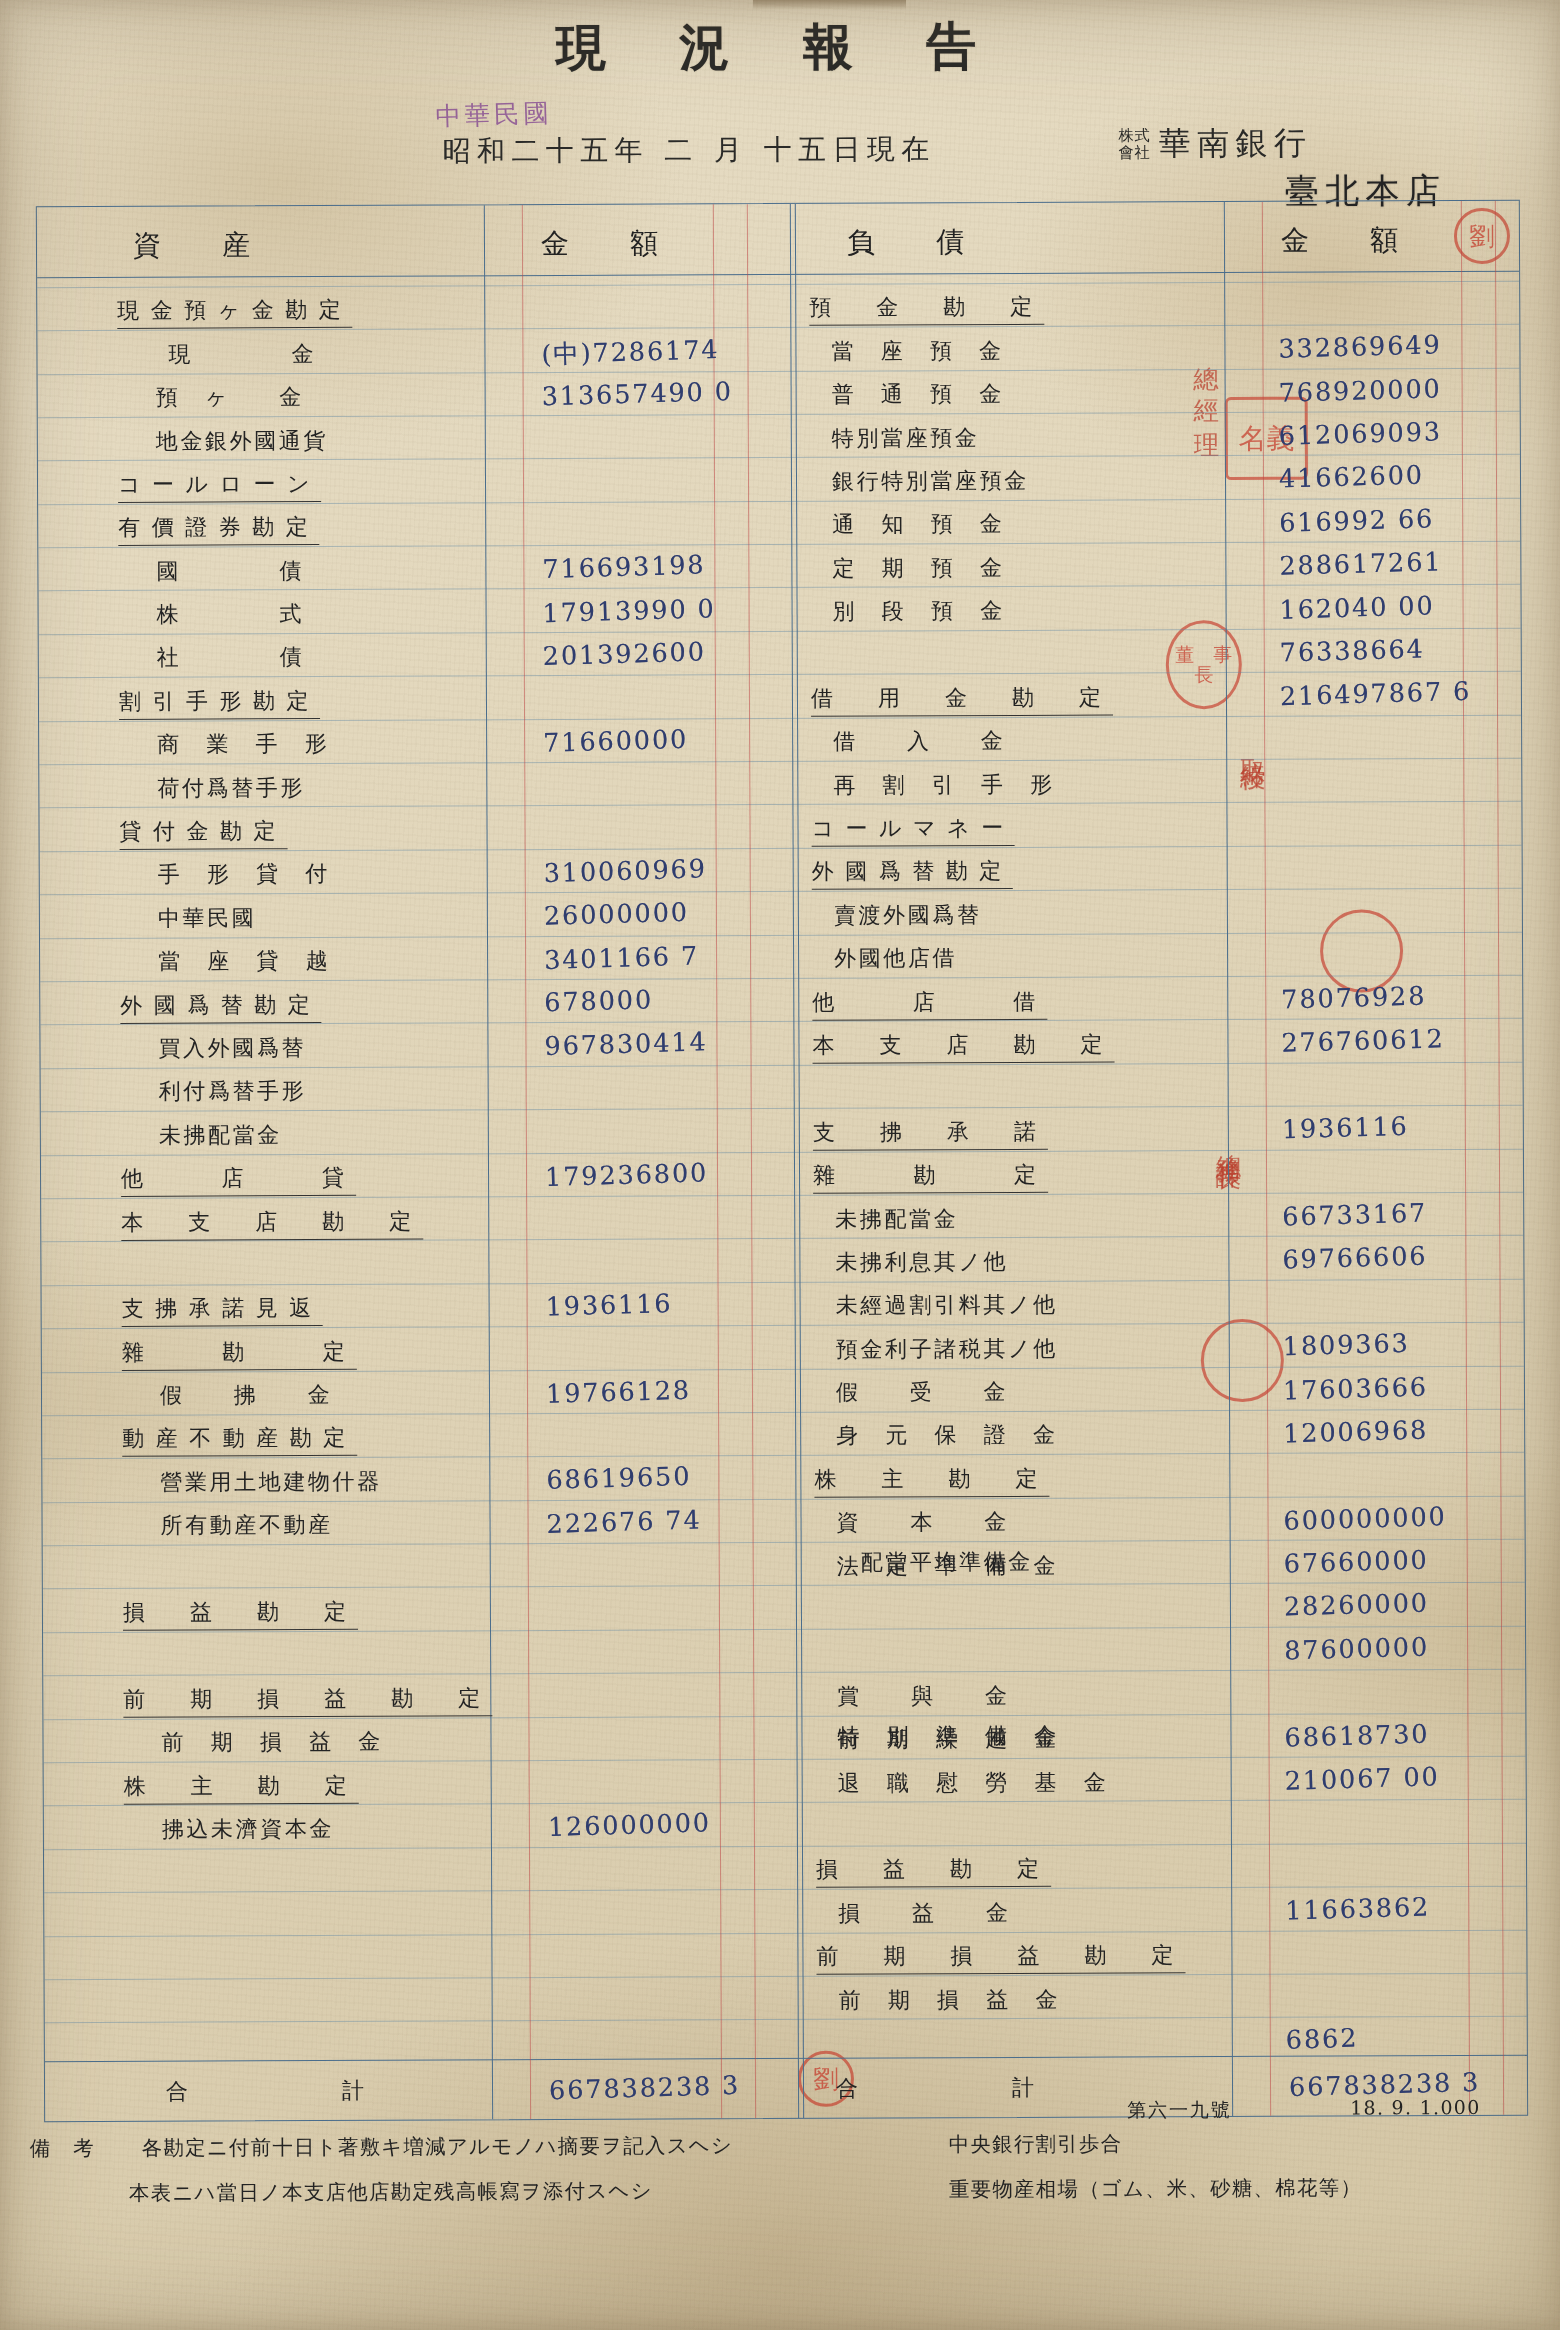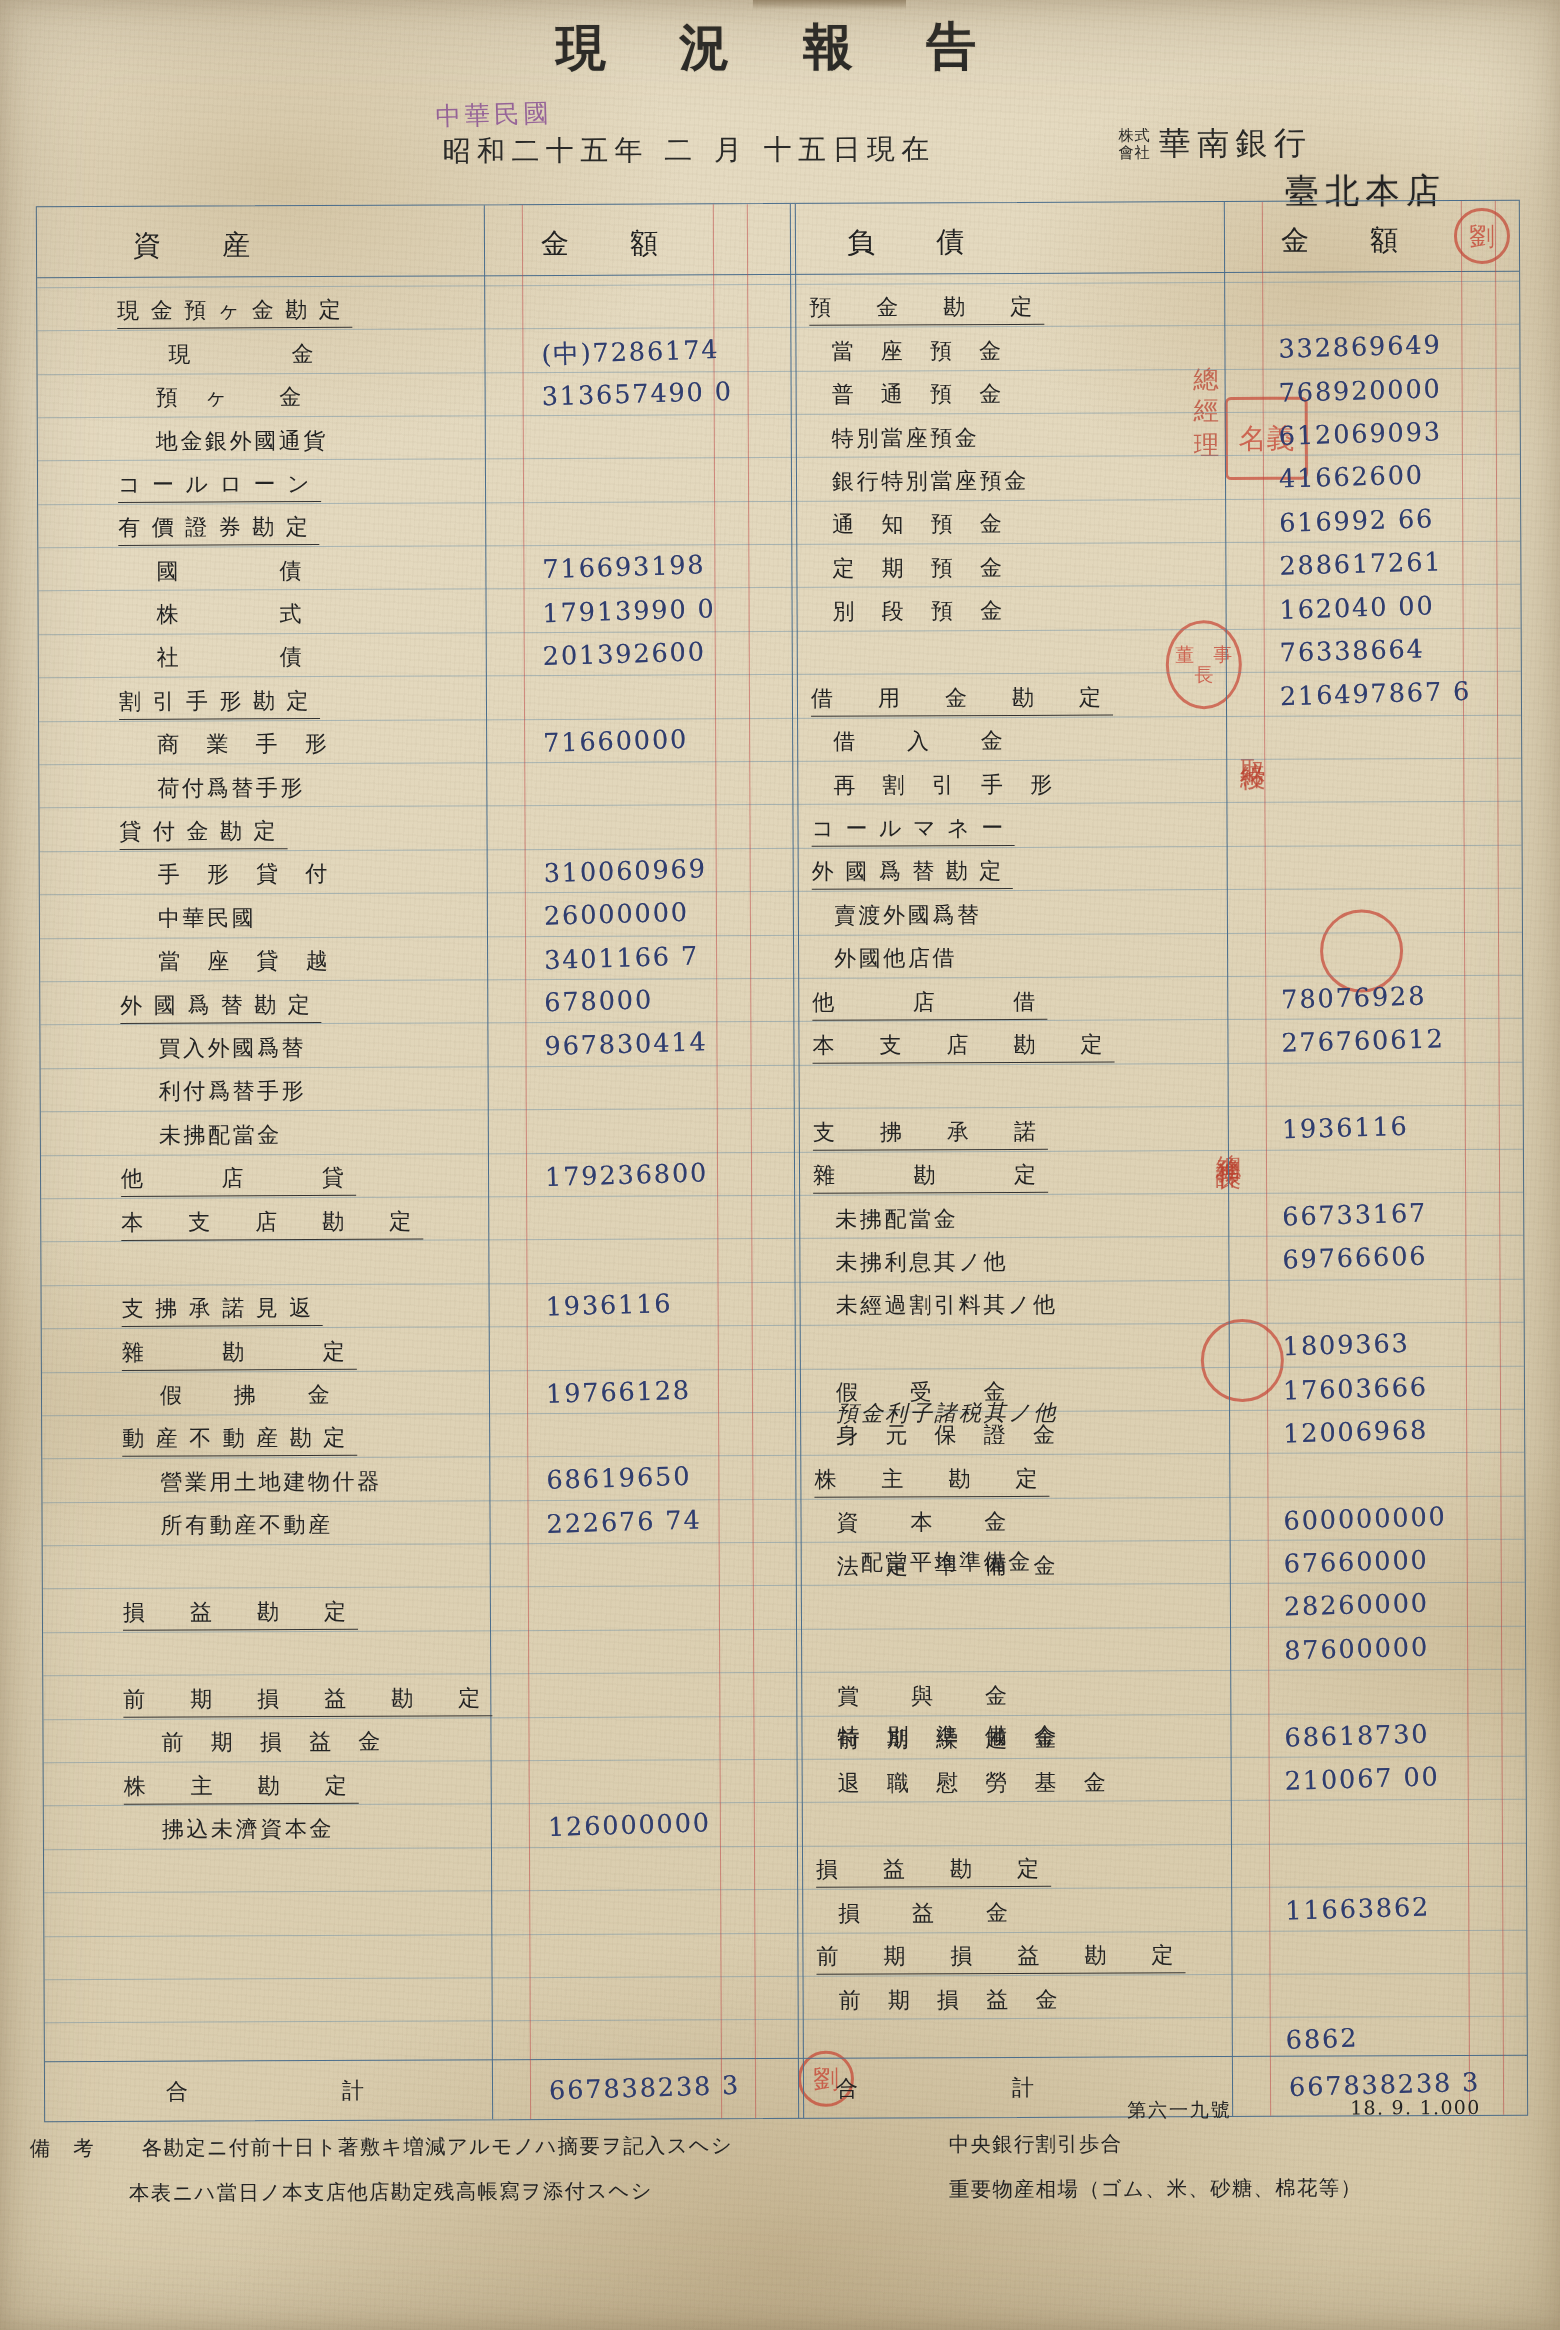--- a/index.html
+++ b/index.html
@@ -349,21 +349,21 @@
         <div class="row-label u sp2" style="left: 772px; top: 827px;">本　支　店　勘　定</div>
         <div class="amt" style="left: 1241px; top: 824px;">276760612</div>
         <div class="row-label u sp2" style="left: 772px; top: 914px;">支　拂　承　諾</div>
         <div class="amt" style="left: 1241px; top: 911px;">1936116</div>
         <div class="row-label u sp2" style="left: 772px; top: 957px;">雜　　勘　　定</div>
         <div class="row-label sp1" style="left: 794px; top: 1001px;">未拂配當金</div>
         <div class="amt" style="left: 1241px; top: 998px;">66733167</div>
         <div class="row-label sp1" style="left: 794px; top: 1044px;">未拂利息其ノ他</div>
         <div class="amt" style="left: 1241px; top: 1041px;">69766606</div>
         <div class="row-label sp1" style="left: 794px; top: 1087px;">未經過割引料其ノ他</div>
-        <div class="row-label sp1" style="left: 794px; top: 1195px; font-style: italic;">預金利子諸税其ノ他</div>
+        <div class="row-label sp1" style="left: 794px; top: 1131px;">預金利子諸税其ノ他</div>
         <div class="amt" style="left: 1241px; top: 1128px;">1809363</div>
         <div class="row-label sp1" style="left: 794px; top: 1174px;">假　　受　　金</div>
         <div class="amt" style="left: 1241px; top: 1172px;">17603666</div>
         <div class="row-label sp1" style="left: 794px; top: 1217px;">身　元　保　證　金</div>
         <div class="amt" style="left: 1241px; top: 1215px;">12006968</div>
         <div class="row-label u sp2" style="left: 772px; top: 1261px;">株　主　勘　定</div>
         <div class="row-label sp1" style="left: 794px; top: 1304px;">資　　本　　金</div>
         <div class="amt" style="left: 1241px; top: 1302px;">600000000</div>
         <div class="row-label sp1" style="left: 794px; top: 1348px;">法　定　準　備　金</div>
         <div class="amt" style="left: 1241px; top: 1345px;">67660000</div>

